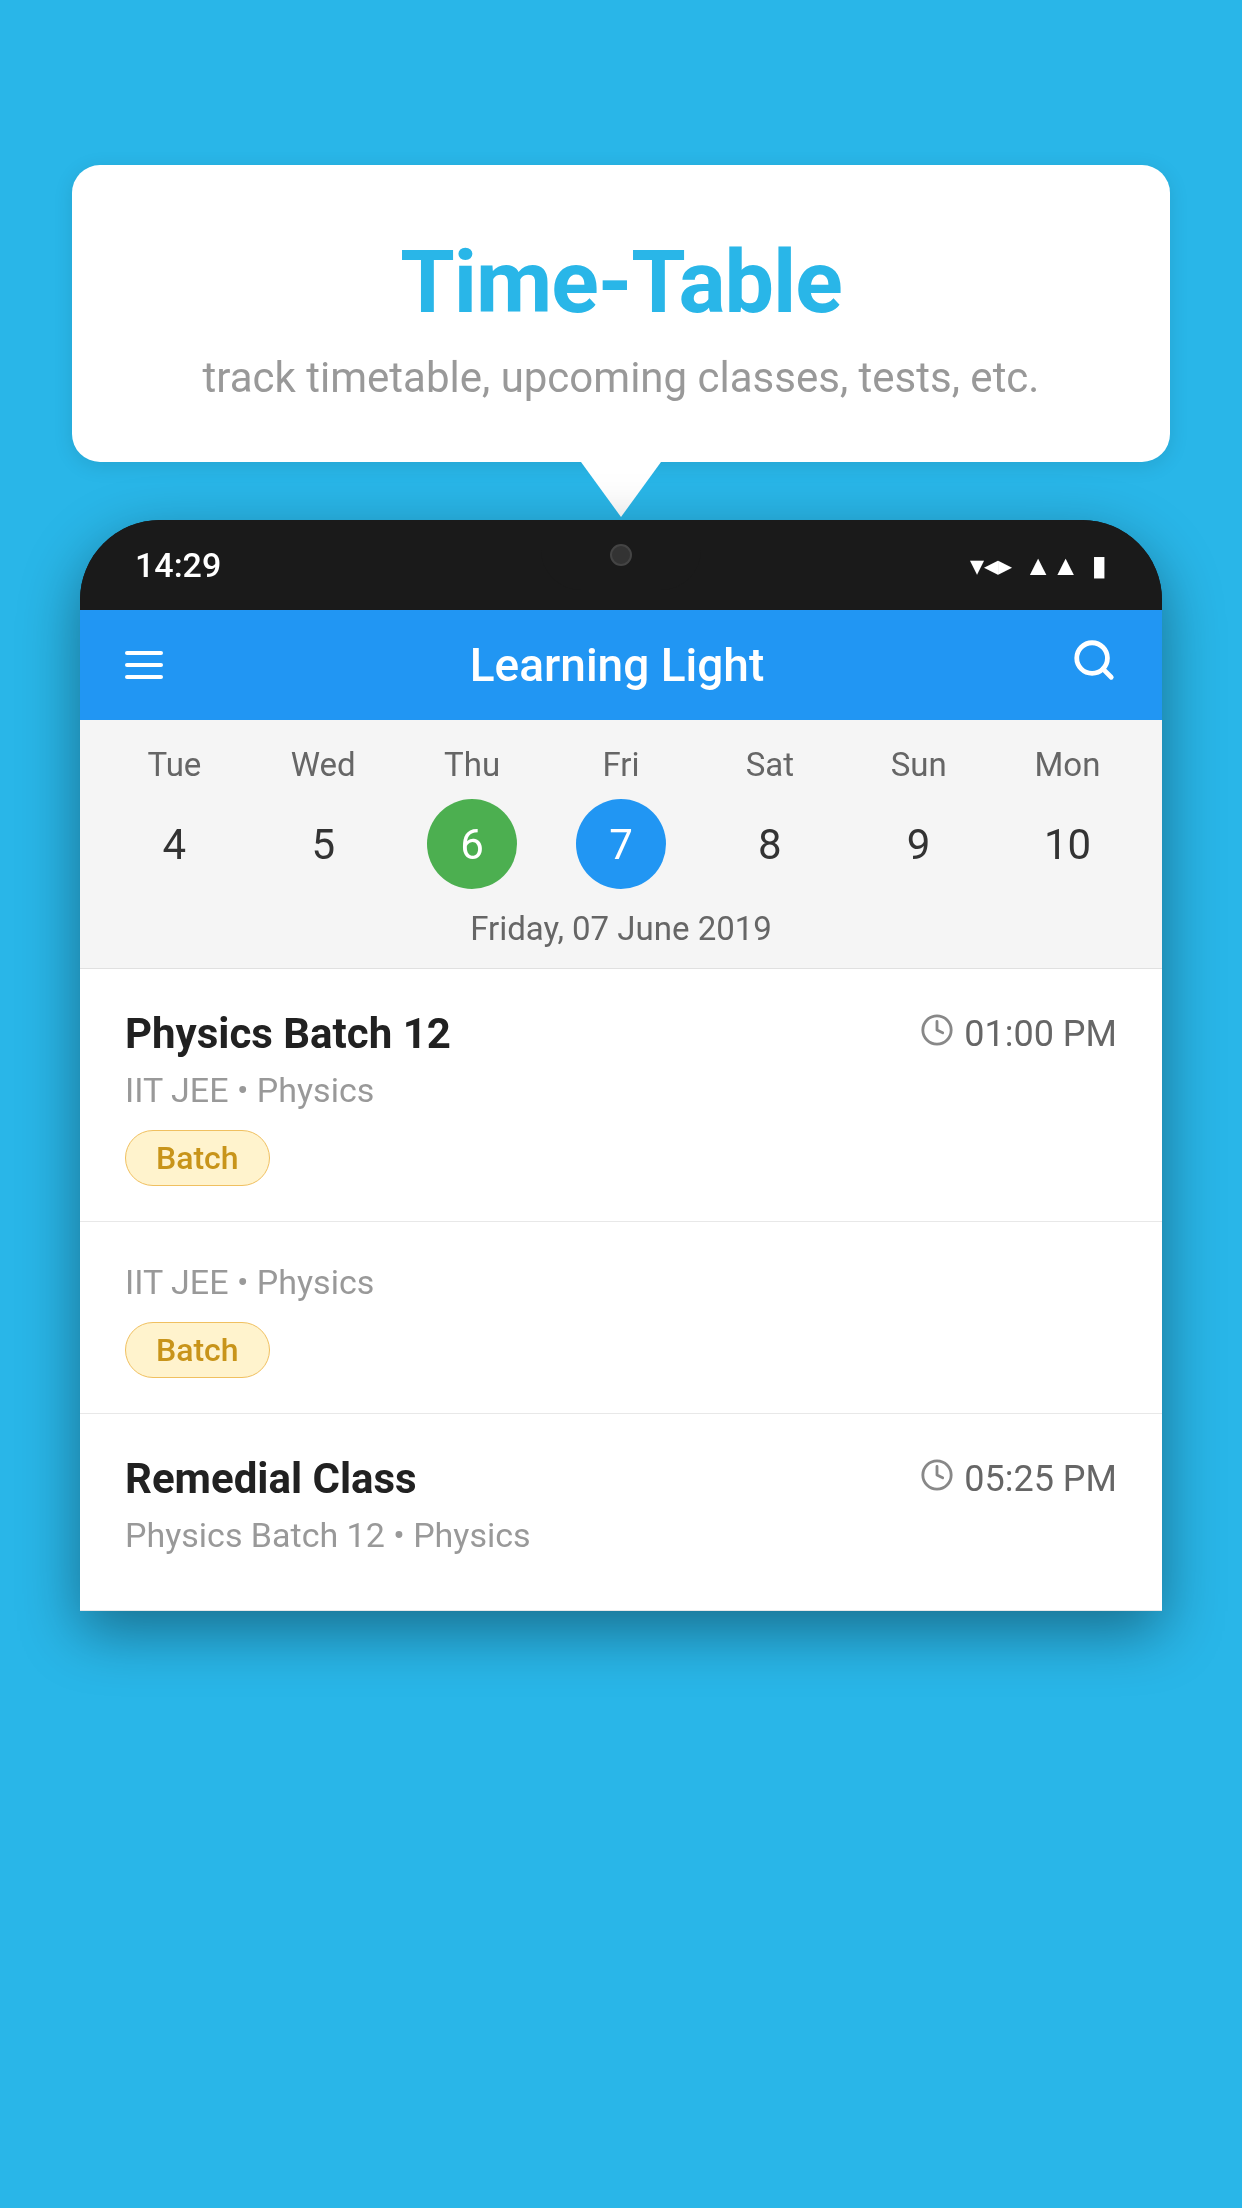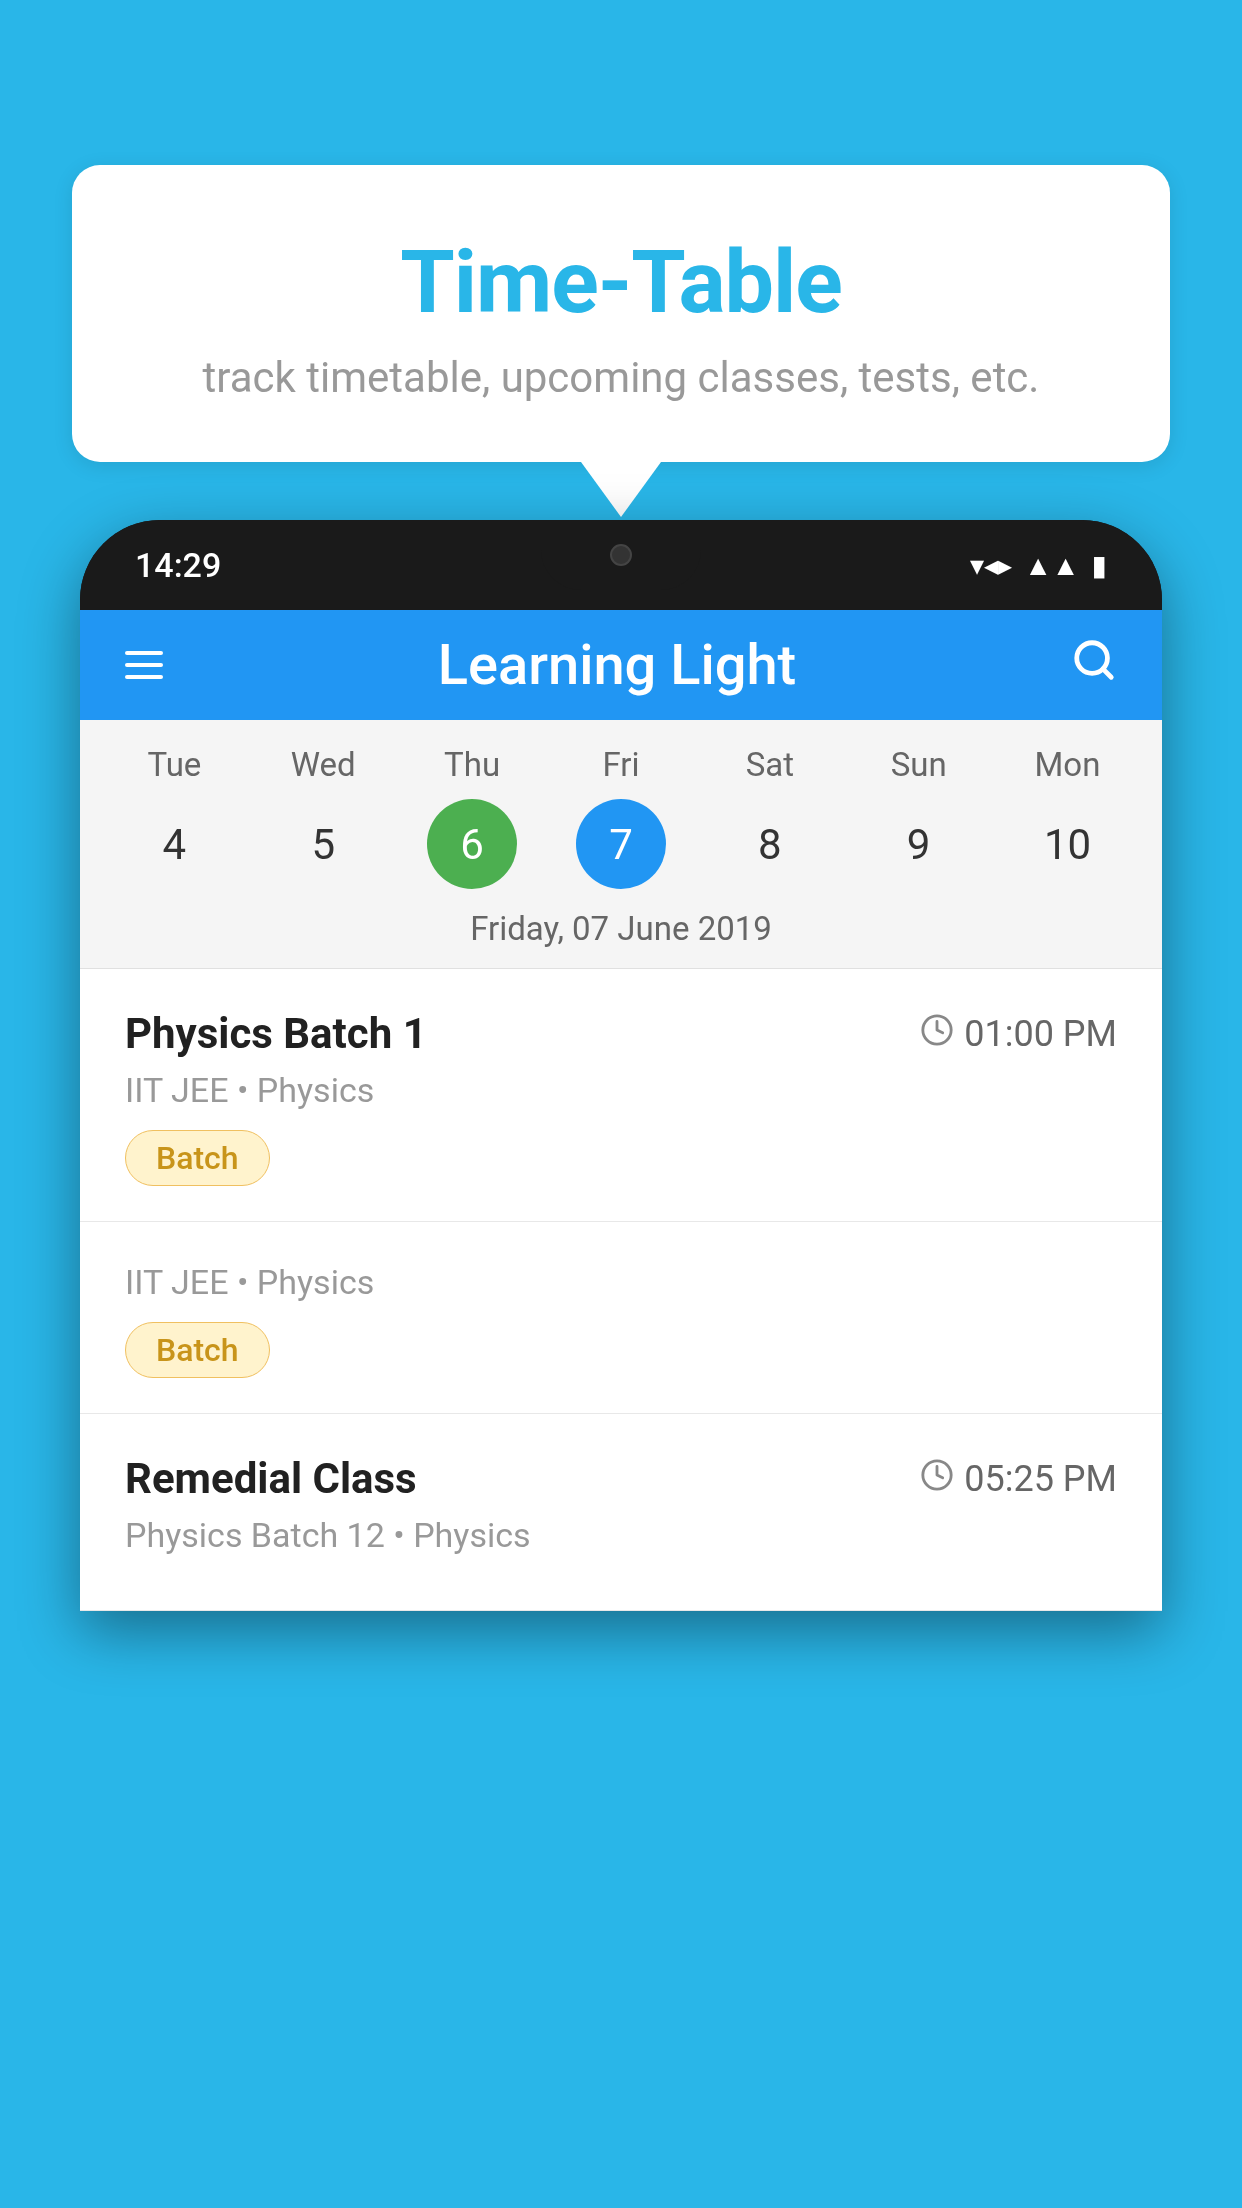--- a/index.html
+++ b/index.html
@@ -147,21 +147,21 @@
     .hamburger-icon span {
       display: block;
       width: 38px;
       height: 4px;
       background: white;
       border-radius: 2px;
     }
 
     .app-title {
       color: white;
-      font-size: 56px;
+      font-size: 46px;
       font-weight: 500;
     }
 
     .search-icon-btn {
       color: white;
       font-size: 46px;
       cursor: pointer;
     }
 
     
@@ -343,21 +343,21 @@
           <div class="day-number">9</div>
           <div class="day-number">10</div>
         </div>
         <div class="selected-date-label">Friday, 07 June 2019</div>
       </div>
 
       <div class="schedule-list">
 
         <div class="schedule-item">
           <div class="schedule-item-header">
-            <span class="schedule-item-title">Physics Batch 1</span>
+            <span class="schedule-item-title">Physics Batch 12</span>
             <div class="schedule-item-time">
               <span class="clock-icon">
                 <svg width="34" height="34" viewBox="0 0 24 24" fill="none" stroke="#888" stroke-width="2" stroke-linecap="round" stroke-linejoin="round">
                   <circle cx="12" cy="12" r="10"></circle>
                   <polyline points="12 6 12 12 16 14"></polyline>
                 </svg>
               </span>
               <span>01:00 PM</span>
             </div>
           </div>

